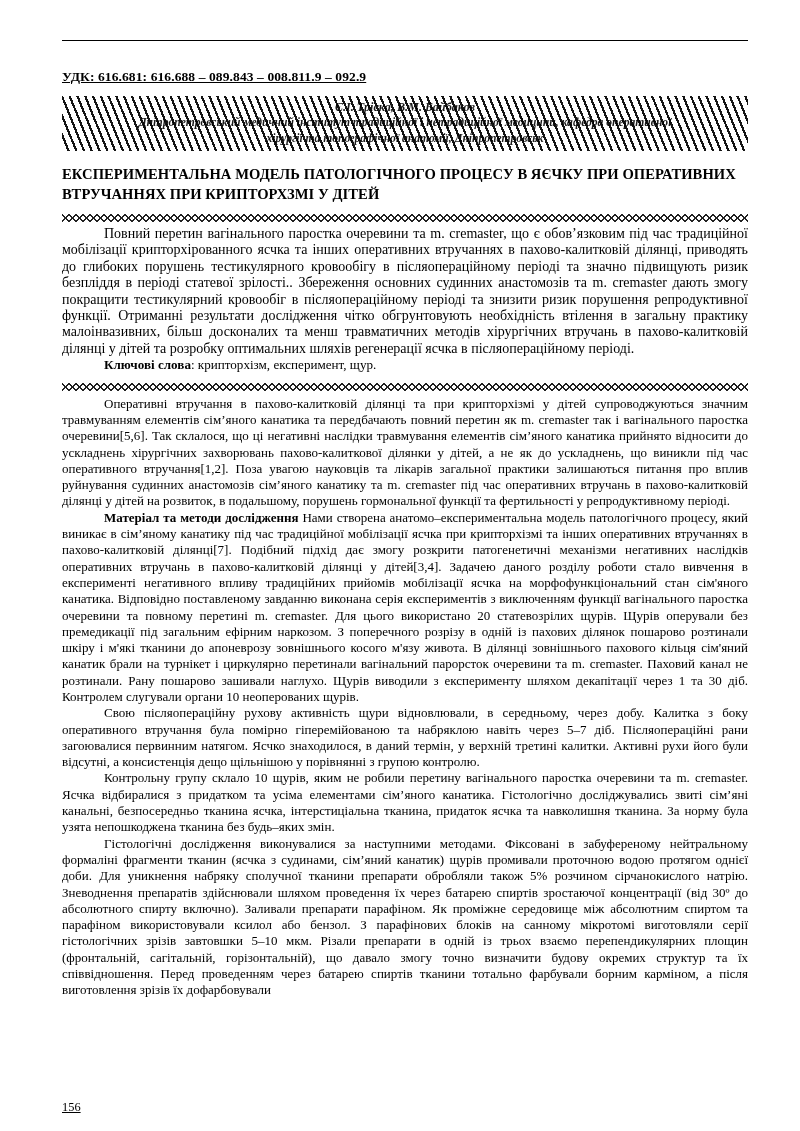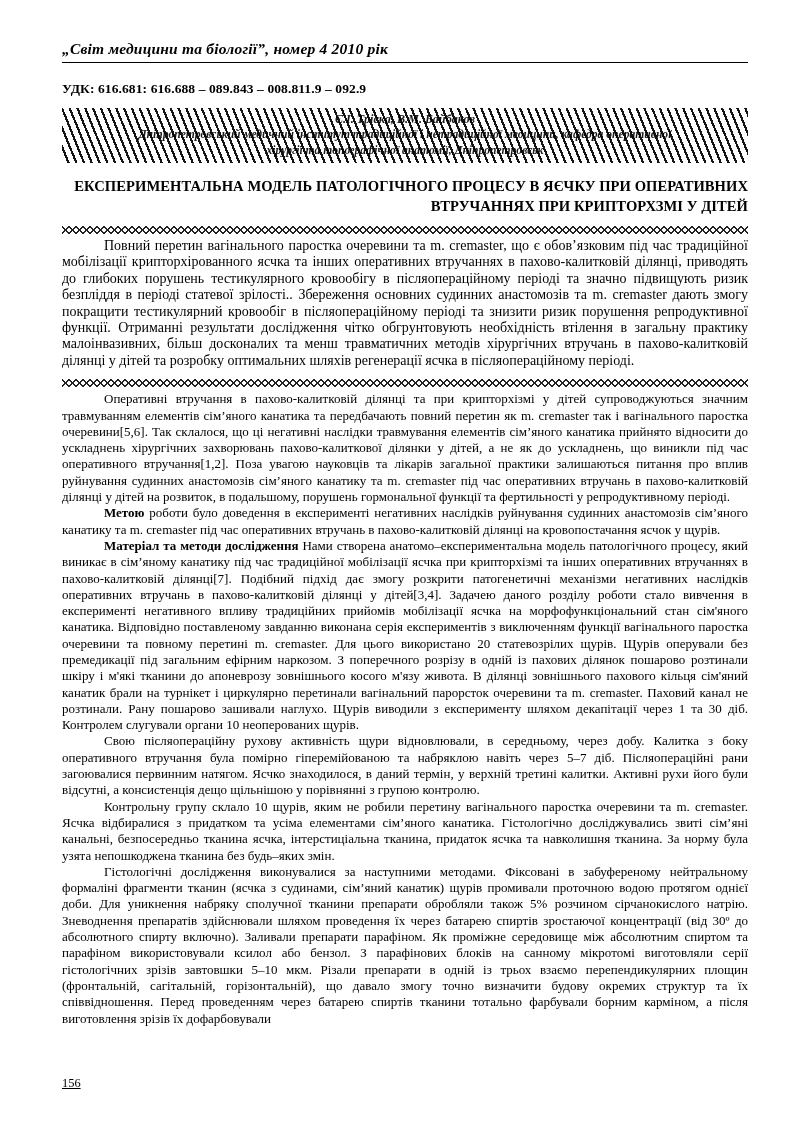--- a/index.html
+++ b/index.html
@@ -34,22 +34,23 @@
   .head-rule {
     border: 0;
     border-top: 1.6px solid #000;
     margin: 0 0 0 0;
   }
 
   
   .udc {
     font-weight: bold;
     font-size: 13.5px;
-    margin-top: 18px;
+    margin-top: 28px;
     letter-spacing: 0.1px;
+    text-decoration: underline;
   }
 
   
   .author-block {
     position: relative;
     margin-top: 11px;
     padding: 3px 0 4px 0;
     text-align: center;
     overflow: hidden;
   }
@@ -81,21 +82,21 @@
       68deg,
       rgba(0,0,0,0) 0px,
       rgba(0,0,0,0) 5px,
       rgba(0,0,0,0.92) 5px,
       rgba(0,0,0,0.92) 7.2px
     );
   }
 
   
   .article-title {
-    text-align: right;
+    text-align: left;
     font-weight: bold;
     font-size: 14.6px;
     line-height: 19.5px;
     margin-top: 14px;
     letter-spacing: 0.05px;
   }
 
   
   .zigzag {
     height: 9px;
@@ -126,55 +127,54 @@
     text-indent: 42px;
   }
   .keywords b { font-weight: bold; }
   .body-text p.para { margin-bottom: 0; }
   .lead { font-weight: bold; }
 
   
   .page-number {
     position: absolute;
     left: 62px;
-    bottom: 40px;
+    bottom: 16px;
     font-size: 12.4px;
     text-decoration: underline;
   }
 </style>
 </head>
 <body>
 
 <div class="page">
 
-  <div class="running-head">„Світ медицини та біології”, номер 4 2010 рік</div>
   <hr class="head-rule">
 
   <div class="udc">УДК: 616.681: 616.688 – 089.843 – 008.811.9 – 092.9</div>
 
   <div class="author-block">
     <div class="author-line">Є.І. Тріска, В.М. Байбаков</div>
     <div class="affil-line">Дніпропетровський медичний інститут традиційної і нетрадиційної медицини, кафедра оперативної</div>
     <div class="affil-line">хірургії та топографічної анатомії, Дніпропетровськ</div>
     <div class="hatch-overlay"></div>
   </div>
 
   <div class="article-title">ЕКСПЕРИМЕНТАЛЬНА МОДЕЛЬ ПАТОЛОГІЧНОГО ПРОЦЕСУ В ЯЄЧКУ ПРИ ОПЕРАТИВНИХ ВТРУЧАННЯХ ПРИ КРИПТОРХЗМІ У ДІТЕЙ</div>
 
   <div class="zigzag"></div>
 
   <div class="abstract">
     <p class="para">Повний перетин вагінального паростка очеревини та m. cremaster, що є обов’язковим під час традиційної мобілізації крипторхірованного ясчка та інших оперативних втручаннях в пахово-калитковій ділянці, приводять до глибоких порушень тестикулярного кровообігу в післяопераційному періоді та значно підвищують ризик безпліддя в періоді статевої зрілості.. Збереження основних судинних анастомозів та m. cremaster дають змогу покращити тестикулярний кровообіг в післяопераційному періоді та знизити  ризик порушення репродуктивної функції. Отриманні результати дослідження чітко обгрунтовують необхідність втілення в загальну практику малоінвазивних, більш досконалих та менш травматичних методів хірургічних втручань в пахово-калитковій ділянці у дітей та розробку оптимальних шляхів регенерації ясчка в післяопераційному періоді.</p>
+    <p class="keywords"><b>Ключові слова</b><span>: крипторхізм, експеримент, щур.</span></p>
   </div>
 
   <div class="zigzag"></div>
 
   <div class="body-text">
     <p class="para">Оперативні втручання в пахово-калитковій ділянці та при крипторхізмі у дітей супроводжуються значним травмуванням елементів сім’яного канатика та передбачають повний перетин як m. cremaster так і вагінального паростка очеревини[5,6]. Так склалося, що ці негативні наслідки травмування елементів сім’яного канатика прийнято відносити до ускладнень хірургічних захворювань пахово-калиткової ділянки у дітей, а не як до ускладнень, що виникли під час оперативного втручання[1,2]. Поза увагою науковців та лікарів загальної практики залишаються питання про вплив руйнування судинних анастомозів сім’яного канатику та m. cremaster під час оперативних втручань в пахово-калитковій ділянці у дітей на розвиток, в подальшому, порушень гормональної функції та фертильності у репродуктивному періоді.</p>
-    <p class="para"><span class="lead">Метою</span><span> роботи було доведення в експерименті негативних наслідків руйнування судинних анастомозів сім’яного канатику та m. cremaster під час оперативних втручань в пахово-калитковій ділянці на кровопостачання ясчок у щурів.</span></p>
     <p class="para"><span class="lead">Матеріал та методи дослідження</span><span>  Нами створена анатомо–експериментальна модель патологічного процесу, який виникає в сім’яному канатику під час традиційної мобілізації ясчка при крипторхізмі та інших оперативних втручаннях в пахово-калитковій ділянці[7]. Подібний підхід дає змогу розкрити патогенетичні механізми негативних наслідків оперативних втручань в пахово-калитковій ділянці у дітей[3,4]. Задачею даного розділу роботи стало вивчення в експерименті негативного впливу традиційних прийомів мобілізації ясчка на морфофункціональний стан сім'яного канатика. Відповідно поставленому завданню виконана серія експериментів з виключенням функції вагінального паростка очеревини та повному перетині m. cremaster. Для цього використано 20 статевозрілих щурів. Щурів оперували без премедикації під загальним ефірним наркозом. З поперечного розрізу в одній із пахових ділянок пошарово  розтинали шкіру і м'які тканини до апоневрозу зовнішнього косого м'язу живота. В ділянці зовнішнього пахового кільця сім'яний канатик брали на турнікет і циркулярно перетинали вагінальний парорсток очеревини та m. cremaster. Паховий канал не розтинали. Рану пошарово зашивали наглухо. Щурів виводили з експерименту шляхом декапітації через 1 та 30 діб. Контролем слугували органи 10 неоперованих щурів.</span></p>
     <p class="para">Свою післяопераційну рухову активність щури відновлювали, в середньому, через добу. Калитка з боку оперативного втручання була помірно гіперемійованою та набряклою навіть через 5–7 діб. Післяопераційні рани загоювалися первинним натягом. Ясчко знаходилося, в даний термін, у верхній третині калитки. Активні рухи його були відсутні, а консистенція дещо щільнішою у порівнянні з групою контролю.</p>
     <p class="para">Контрольну групу склало 10 щурів, яким не робили перетину вагінального паростка очеревини та m. cremaster. Ясчка відбиралися з придатком та усіма елементами сім’яного канатика. Гістологічно досліджувались звиті сім’яні канальні, безпосередньо тканина ясчка, інтерстиціальна тканина, придаток ясчка та навколишня тканина. За норму була узята непошкоджена тканина без будь–яких змін.</p>
     <p class="para">Гістологічні дослідження виконувалися за наступними методами. Фіксовані в забуференому нейтральному формаліні фрагменти тканин (ясчка з судинами, сім’яний канатик) щурів промивали проточною водою протягом однієї доби. Для уникнення набряку сполучної тканини препарати обробляли також 5% розчином сірчанокислого натрію. Зневоднення препаратів здійснювали шляхом проведення їх через батарею спиртів зростаючої концентрації (від 30º до абсолютного спирту включно). Заливали препарати парафіном. Як проміжне середовище між абсолютним спиртом та парафіном використовували ксилол або бензол. З парафінових блоків на санному мікротомі виготовляли серії гістологічних зрізів завтовшки 5–10 мкм. Різали препарати в одній із трьох взаємо перепендикулярних площин (фронтальній, сагітальній, горізонтальній), що давало змогу точно визначити будову окремих структур та їх співвідношення. Перед проведенням через батарею спиртів тканини тотально фарбували борним карміном, а після виготовлення зрізів їх дофарбовували</p>
   </div>
 
   <div class="page-number">156</div>
 
 </div>
 

